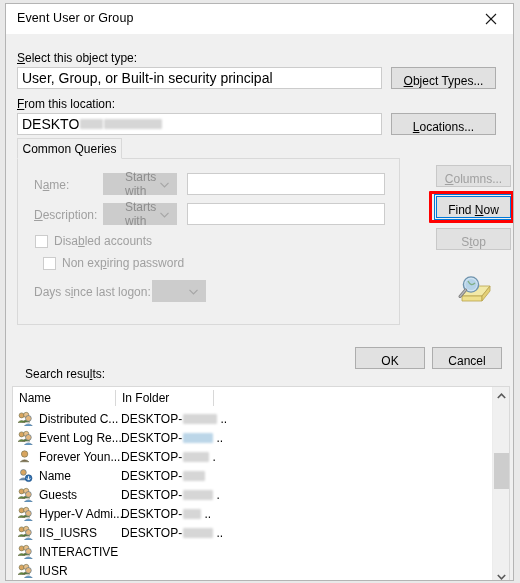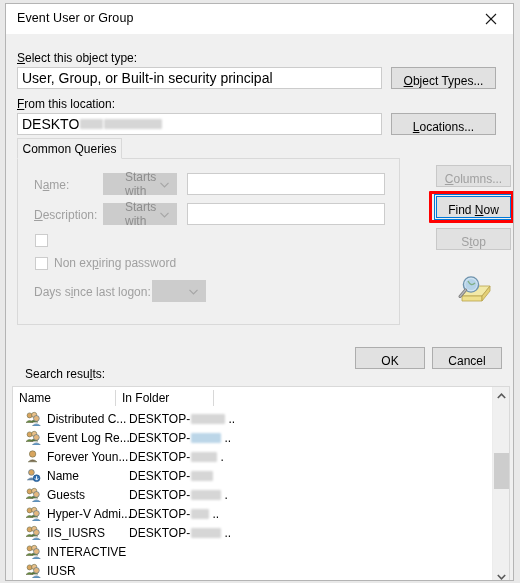--- a/index.html
+++ b/index.html
@@ -179,21 +179,20 @@
     background: #d8d8d8;
   }
   #rows { position: absolute; left: 0; top: 22px; width: 100%; }
   .row {
     position: relative;
     height: 19px;
     display: flex; align-items: center;
     font-size: 12px; color: #000;
     white-space: nowrap;
     cursor: default;
-    margin-left: 8px;
   }
   .row .nm {
     position: absolute; left: 24px;
     padding: 0 2px;
   }
   .row .fld { position: absolute; left: 108px; }
   .row.selected .nm {
     background: #0078d7; color: #ffffff;
   }
   .row.selected .selbar {
@@ -302,22 +301,23 @@
               <path d="M0.5 0.8 L4.5 4.8 L8.5 0.8" fill="none" stroke="#a6a6a6" stroke-width="1.2"></path>
             </svg>
         </span>
       </div>
       <div class="txtbox" style="left:181px; top:169px; width:198px; height:22px;">
         <span></span>
       </div>
 
       <div class="checkrow" style="left:29px; top:200px;">
         <span class="chk"></span>
-      </div>
-      <div class="checkrow" style="left:29px; top:222px;">
+        <span class="ctext">Disa<u>b</u>led accounts</span>
+      </div>
+      <div class="checkrow" style="left:37px; top:222px;">
         <span class="chk"></span>
         <span class="ctext">Non ex<u>p</u>iring password</span>
       </div>
 
       <div class="lbl" style="left:28px; top:251px; color:#a0a0a0;">Days s<u>i</u>nce last logon:</div>
       <div class="combo" style="left:146px; top:246px; width:54px; height:22px;">
         <span></span>
         <span class="chev">
           <svg width="9" height="6" viewBox="0 0 9 6">
               <path d="M0.5 0.8 L4.5 4.8 L8.5 0.8" fill="none" stroke="#a6a6a6" stroke-width="1.2"></path>

